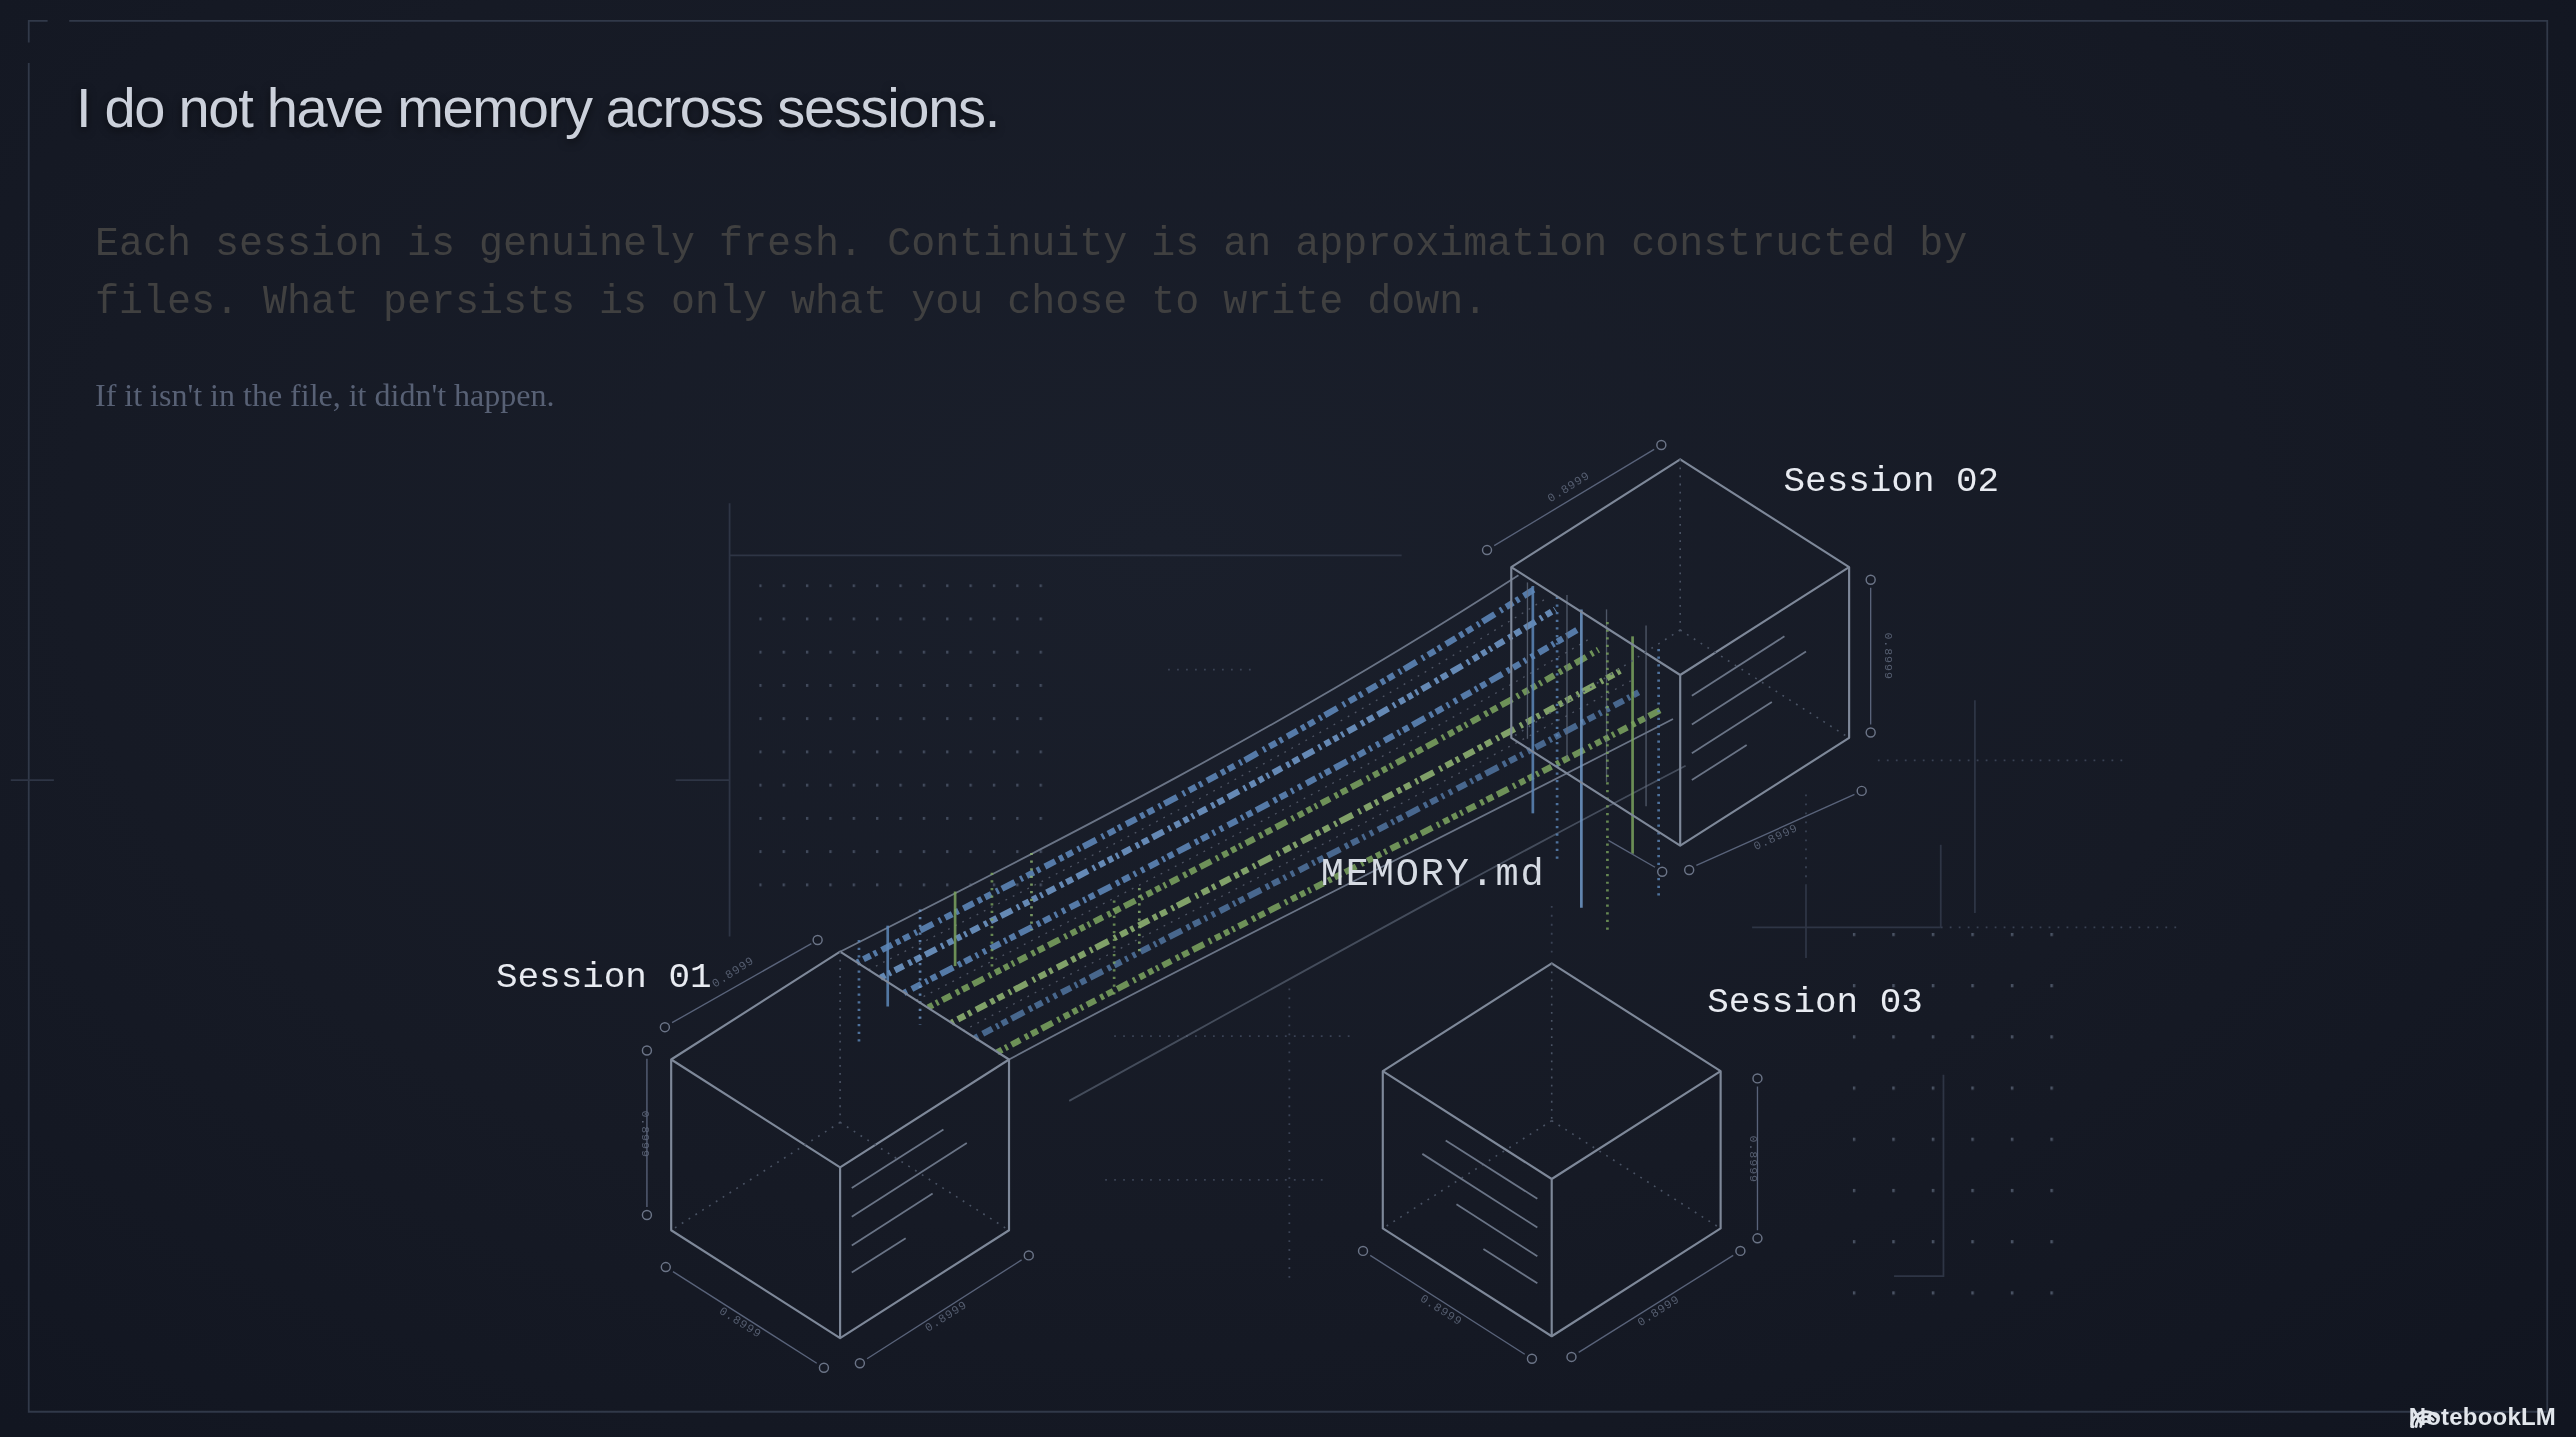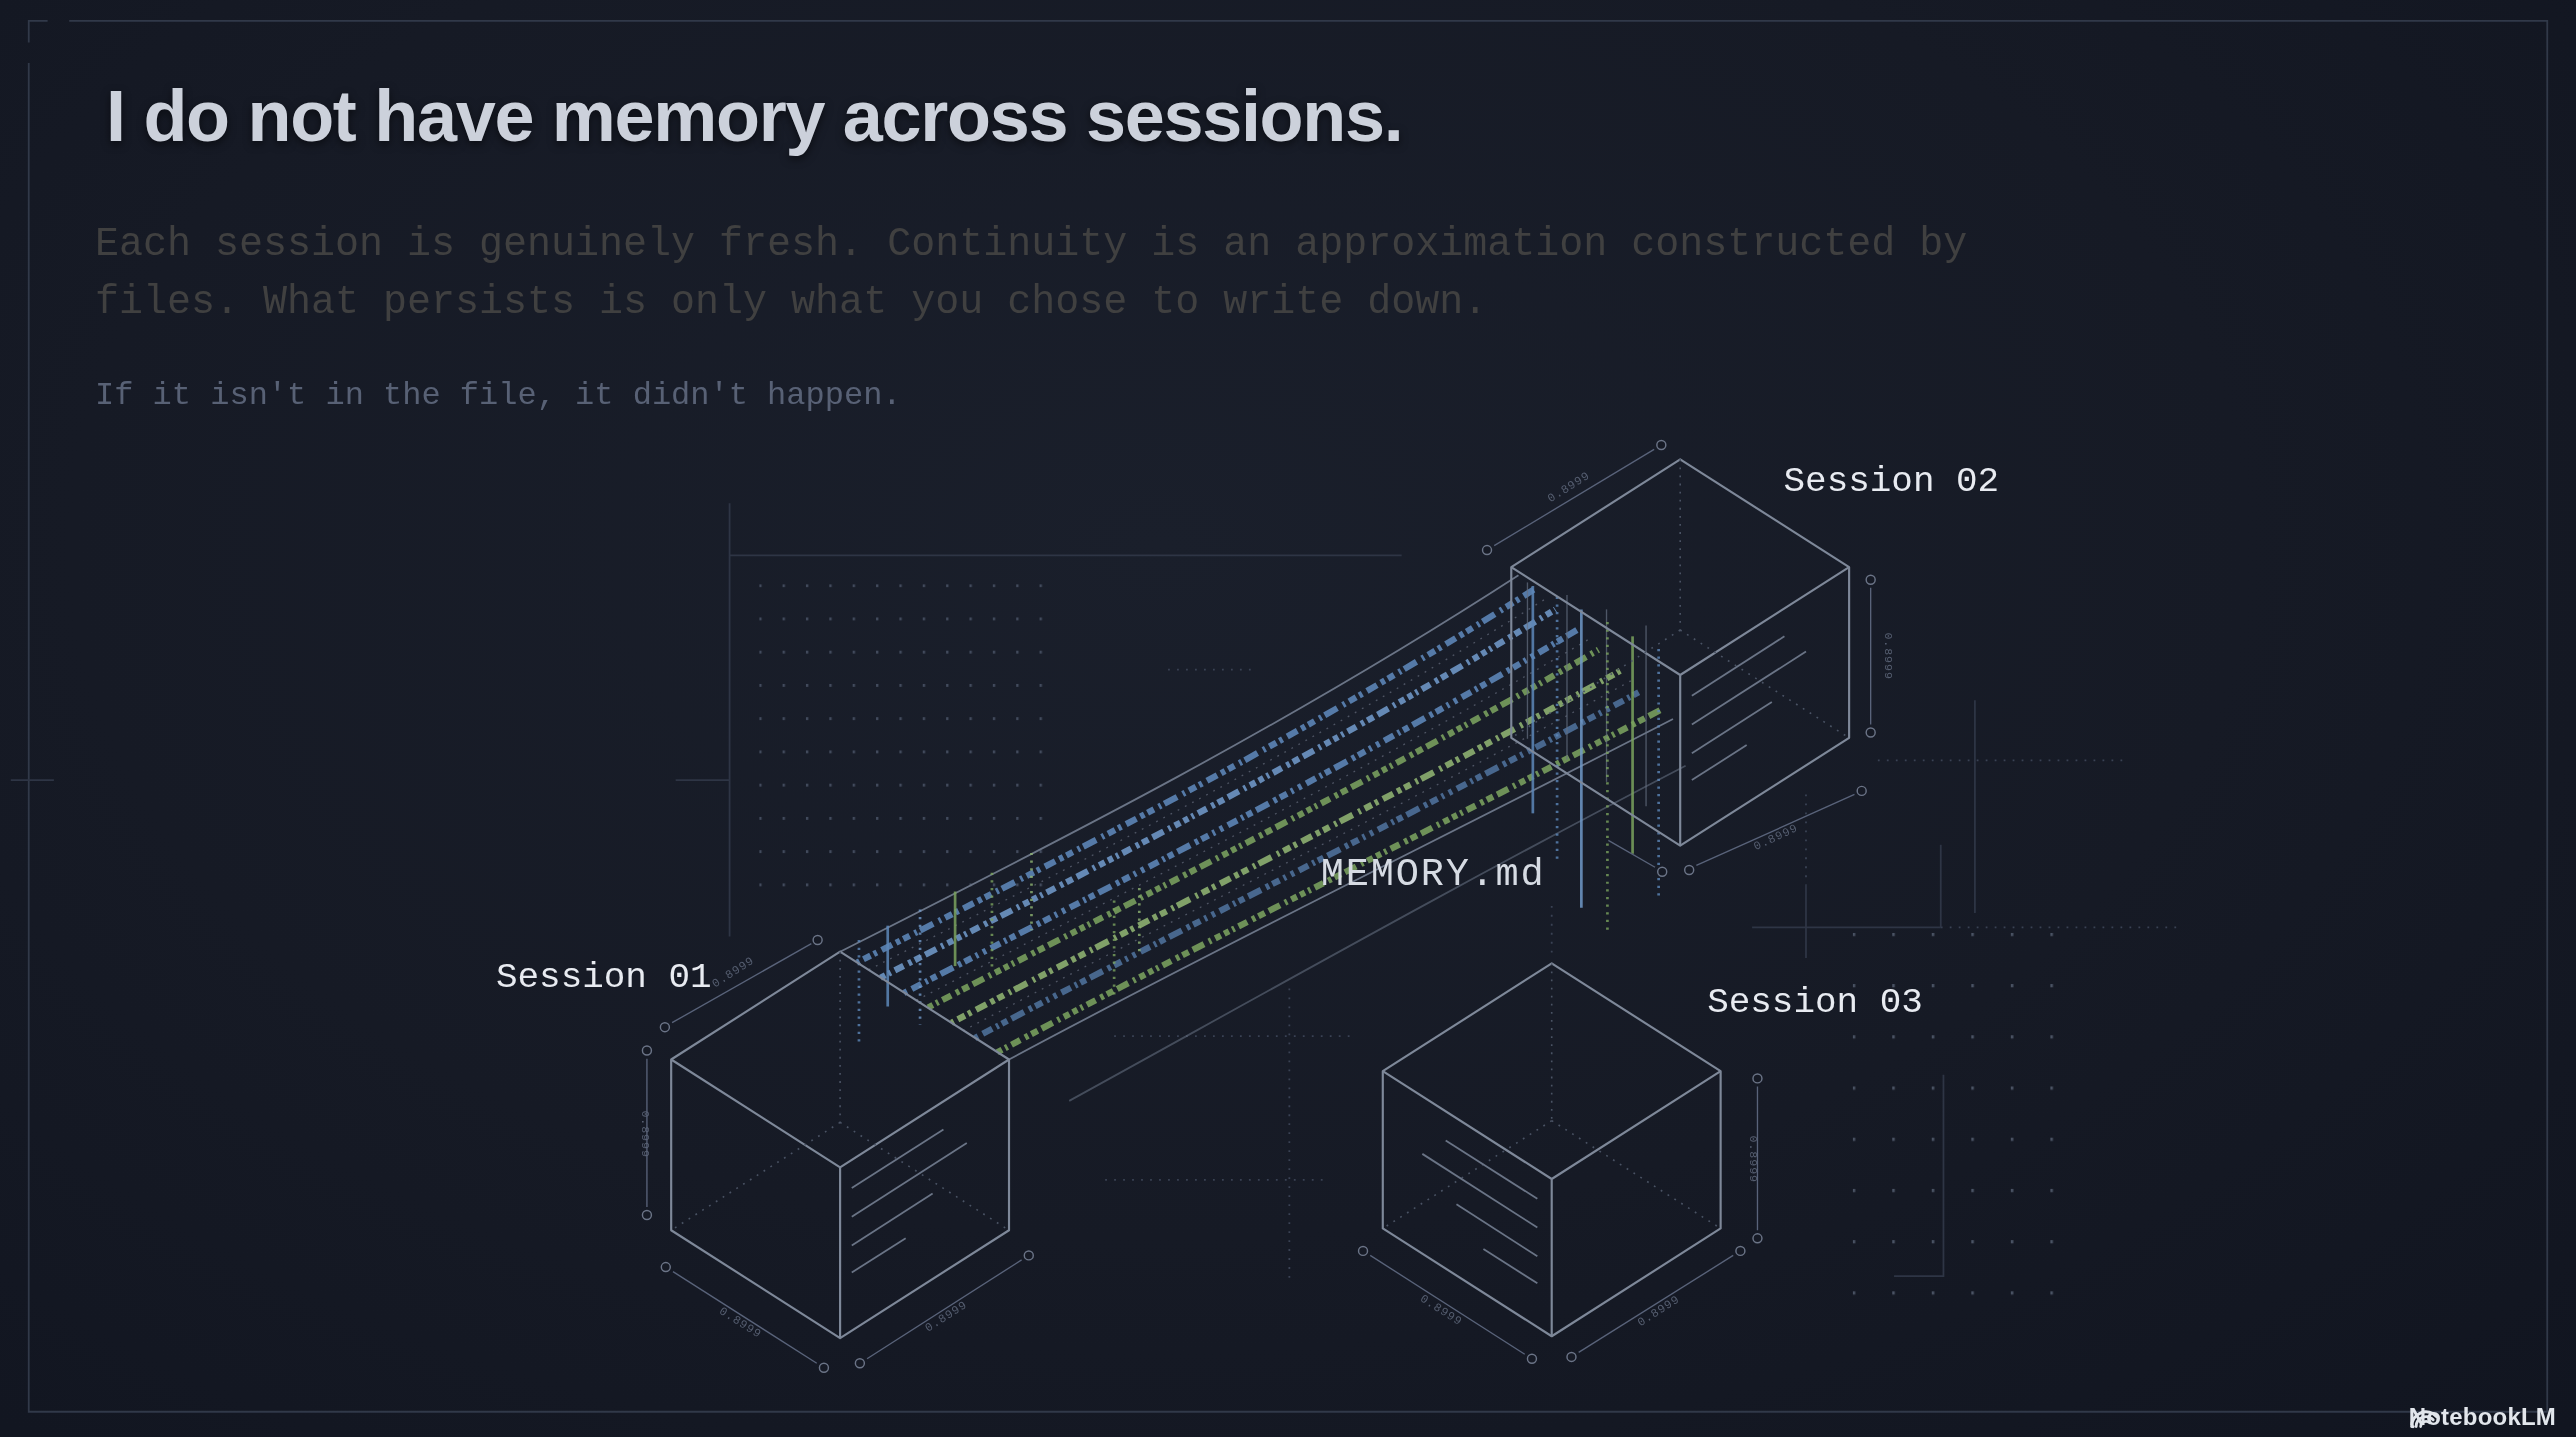--- a/index.html
+++ b/index.html
@@ -3,32 +3,32 @@
 <meta charset="utf-8">
 <style>
   html,body{margin:0;padding:0;}
   body{
     width:2576px;height:1438px;overflow:hidden;position:relative;
     background:radial-gradient(ellipse 1977px 1258px at 45% 38%, #1a1f2b 0%, #161a25 55%, #111520 100%);
     font-family:"Liberation Sans", sans-serif;
   }
   .abs{position:absolute;}
   .title{
-    left:106px;top:75px;width:2156px;
-    font-size:72px;font-weight:700;letter-spacing:-1.3px;color:#ccd1db;
+    left:76px;top:75px;width:2156px;
+    font-size:56px;font-weight:400;letter-spacing:-1.3px;color:#ccd1db;
     text-shadow:0 2.7px 9px rgba(0,0,0,.55);
   }
   .body-copy{
     left:95px;top:216px;width:1932px;
     font-family:"Liberation Mono","DejaVu Sans Mono",monospace;
     font-size:40px;line-height:58px;color:#404040;white-space:pre-line;
   }
   .tagline{
     left:95px;top:377px;width:1258px;
-    font-family:Liberation Mono, monospace;
+    font-family:Liberation Serif, serif;
     font-size:32px;color:#586175;
   }
   svg{position:absolute;left:0;top:0;}
   .frame{stroke:#313949;stroke-width:2;fill:none;}
   .decor{stroke:#2e3545;stroke-width:2;fill:none;}
   .decor-dot{stroke:#3a4254;stroke-width:2;fill:none;stroke-dasharray:2 8;}
   .edge{stroke:#7e8899;stroke-width:2.4;fill:none;stroke-linejoin:round;}
   .hid{stroke:#4a5364;stroke-width:1.8;fill:none;stroke-dasharray:2 7;}
   .hatch{stroke:#6a7486;stroke-width:2;fill:none;}
   .dim{stroke:#59637a;stroke-width:1.5;fill:none;}

